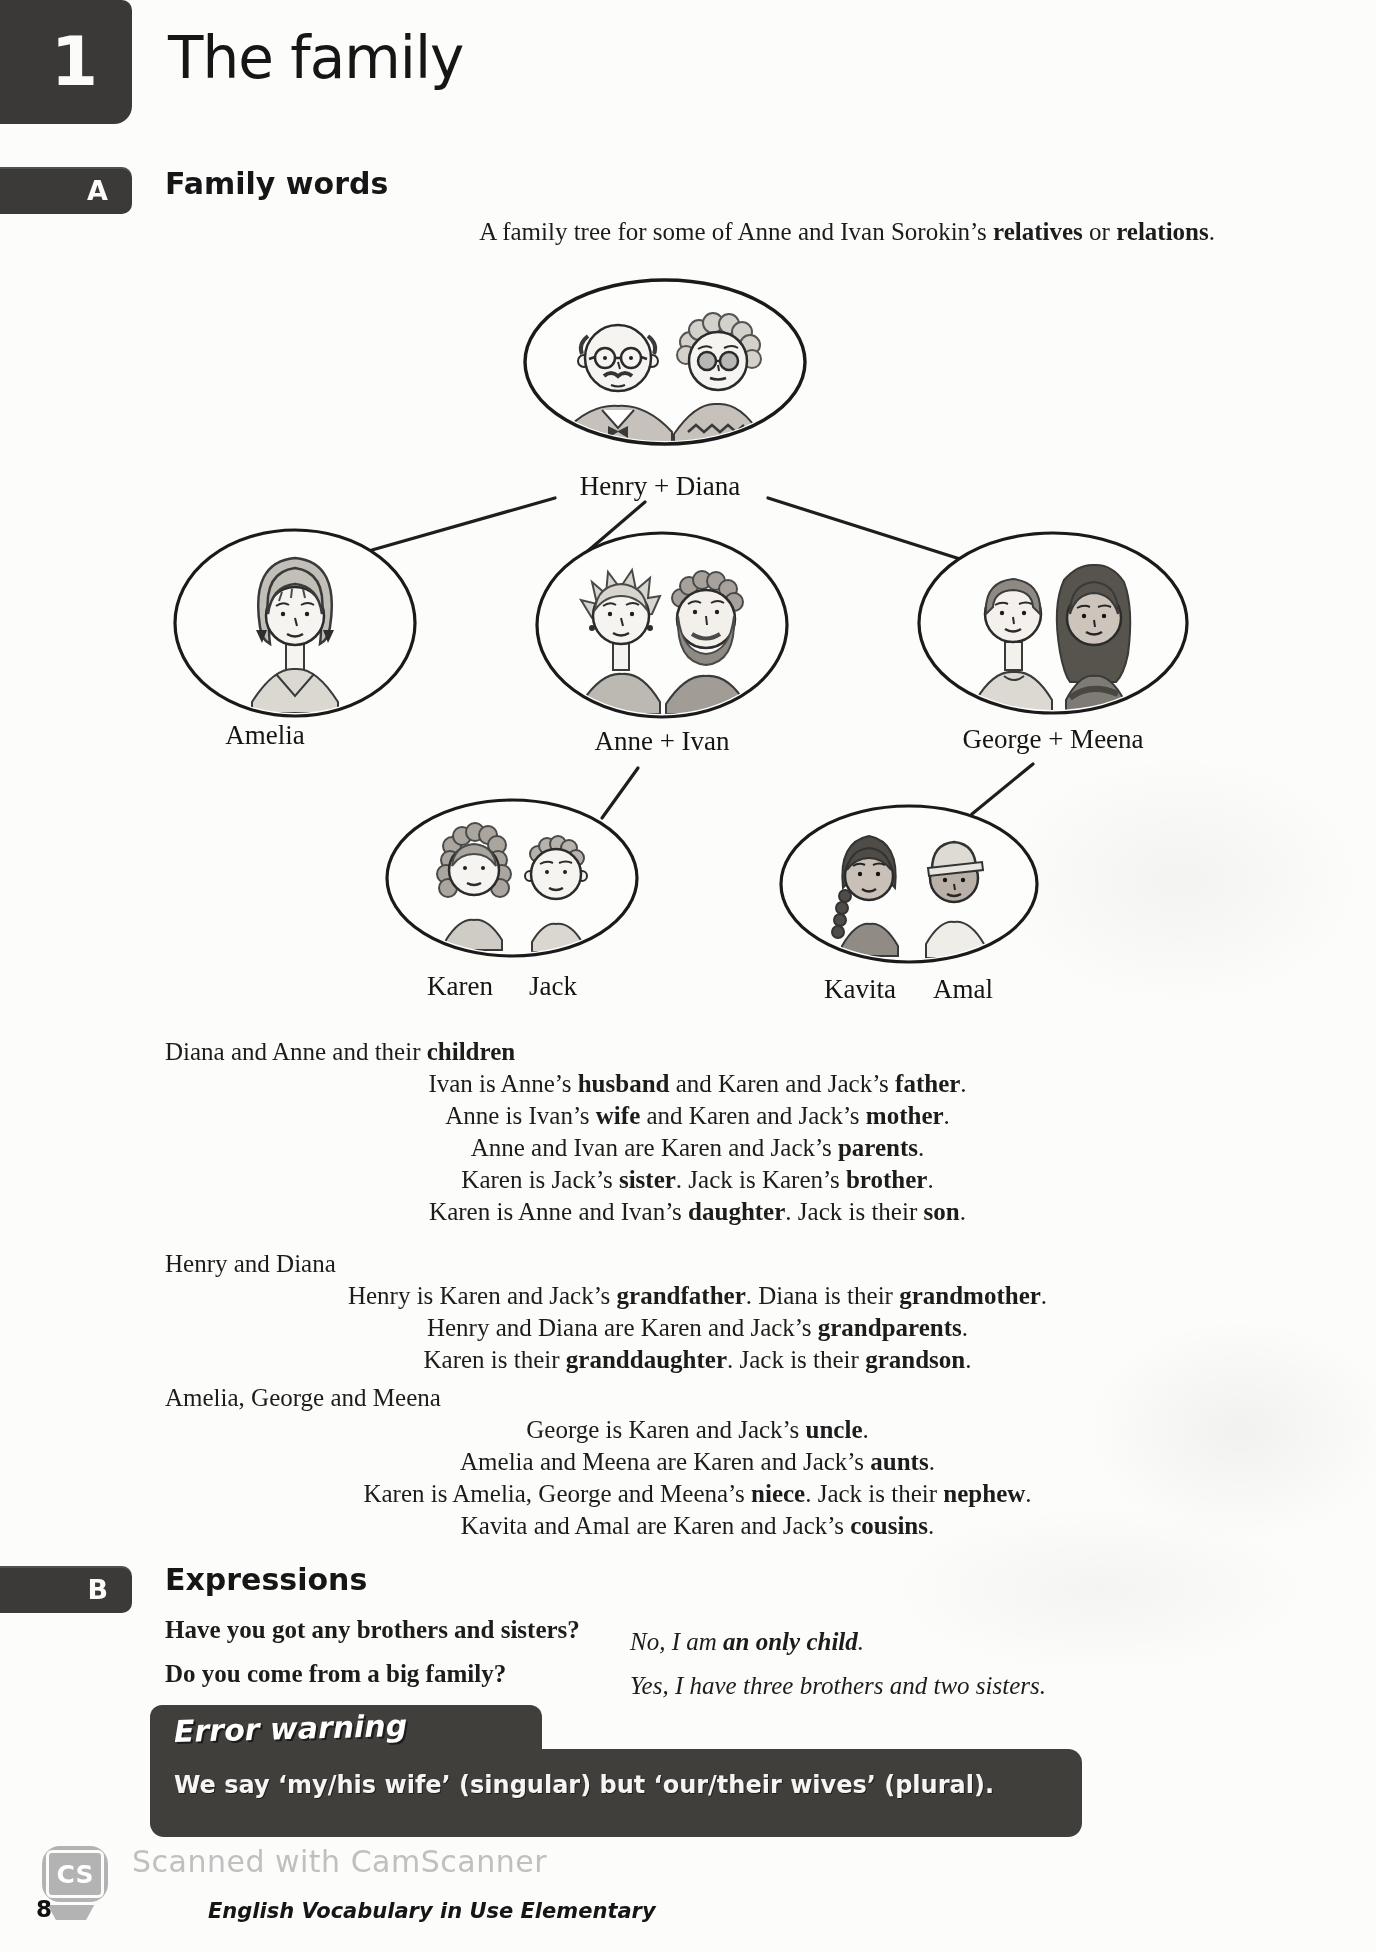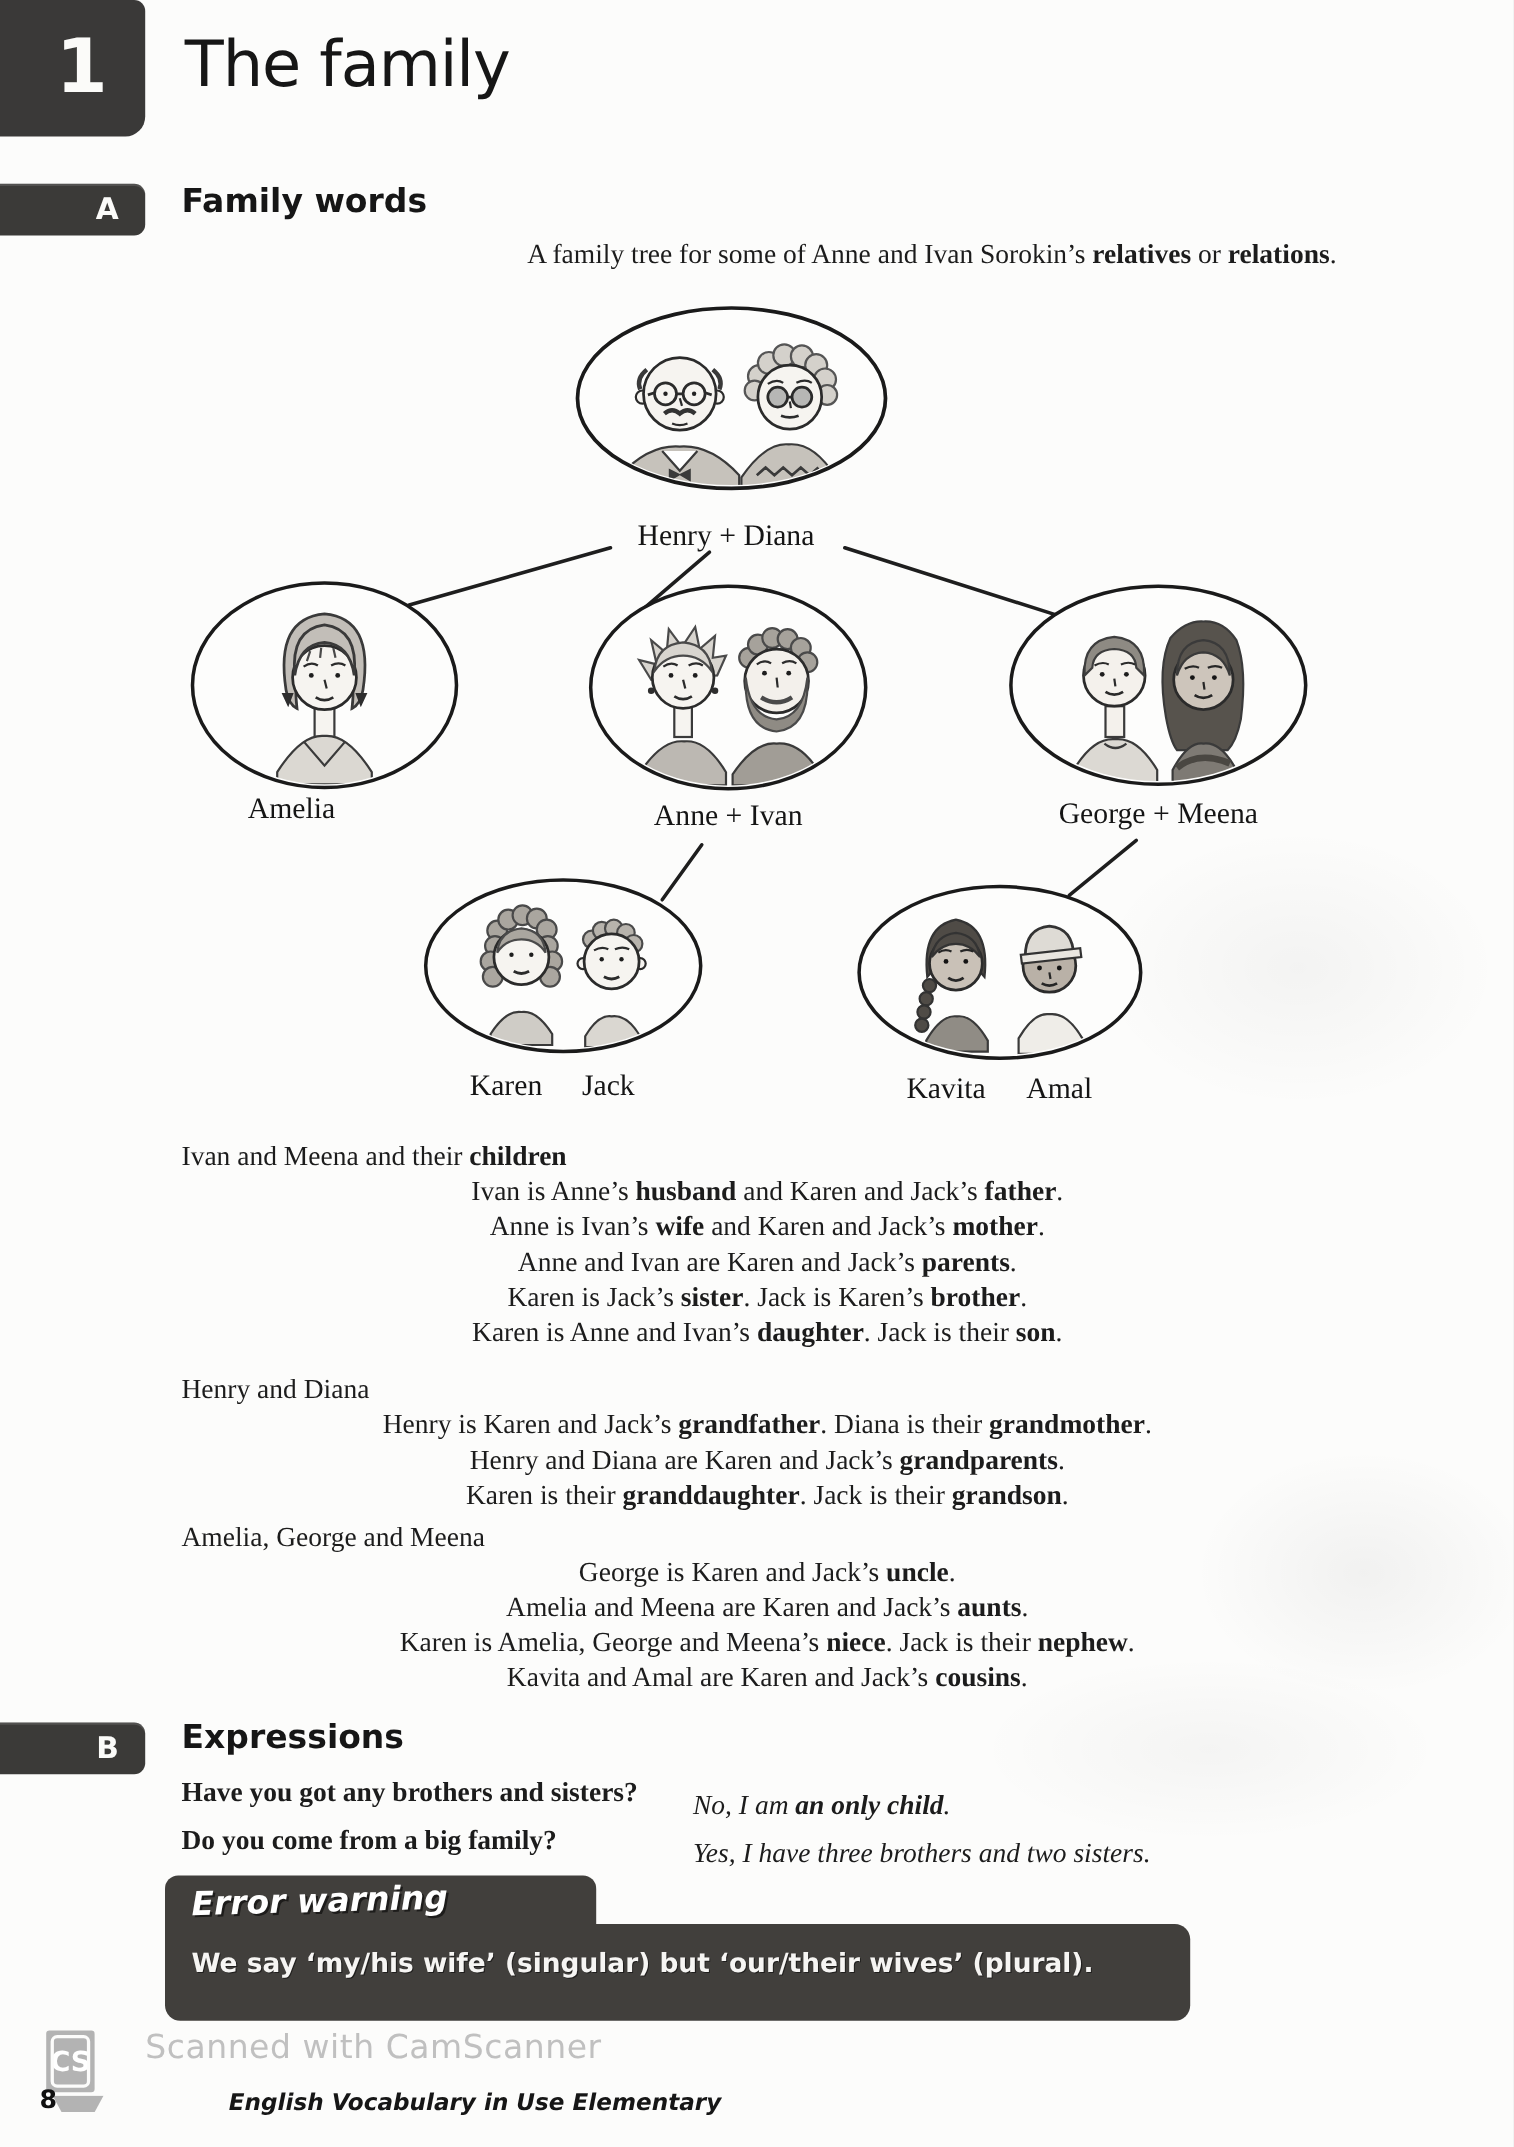--- a/index.html
+++ b/index.html
@@ -88,21 +88,21 @@
   }
   .warn-text{
     position:absolute;left:24px;top:66px;width:890px;
     color:#f6f5f3;font-family:"DejaVu Sans", sans-serif;
     font-weight:bold;font-size:24px;
     text-shadow:1px 1px 0 rgba(0,0,0,0.5);
   }
   
   .cs-logo{position:absolute;left:42px;top:1846px;width:58px;}
   .cs-box{
-    position:relative;width:44px;height:56px;background:#b3b3b3;border-radius:3px;
+    position:relative;width:66px;height:56px;background:#b3b3b3;border-radius:18px;
     display:flex;align-items:center;justify-content:center;
     color:#ffffff;font-family:"DejaVu Sans", sans-serif;font-weight:bold;font-size:25px;
   }
   .cs-box::after{content:"";position:absolute;inset:4px;border:3px solid #fcfcfb;border-radius:6px;}
   .cs-base{width:58px;height:15px;background:#b3b3b3;margin-top:3px;
     clip-path:polygon(10% 0,90% 0,76% 100%,24% 100%);}
   .watermark{
     position:absolute;left:132px;top:1844px;
     color:#c0c0c0;font-family:"DejaVu Sans", sans-serif;font-size:30px;letter-spacing:0.5px;
   }
@@ -342,21 +342,21 @@
     <text x="125" y="482" text-anchor="middle">Amelia</text>
     <text x="522" y="488" text-anchor="middle">Anne + Ivan</text>
     <text x="913" y="486" text-anchor="middle">George + Meena</text>
     <text x="320" y="733" text-anchor="middle">Karen</text>
     <text x="413" y="733" text-anchor="middle">Jack</text>
     <text x="720" y="736" text-anchor="middle">Kavita</text>
     <text x="823" y="736" text-anchor="middle">Amal</text>
   </svg>
 
   <div class="tblock tb1">
-    <p class="thead"><span>Ivan and Meena and their </span><b>children</b></p>
+    <p class="thead"><span>Diana and Anne and their </span><b>children</b></p>
     <p class="tline"><span>Ivan is Anne’s </span><b>husband</b><span> and Karen and Jack’s </span><b>father</b><span>.</span></p>
     <p class="tline"><span>Anne is Ivan’s </span><b>wife</b><span> and Karen and Jack’s </span><b>mother</b><span>.</span></p>
     <p class="tline"><span>Anne and Ivan are Karen and Jack’s </span><b>parents</b><span>.</span></p>
     <p class="tline"><span>Karen is Jack’s </span><b>sister</b><span>. Jack is Karen’s </span><b>brother</b><span>.</span></p>
     <p class="tline"><span>Karen is Anne and Ivan’s </span><b>daughter</b><span>. Jack is their </span><b>son</b><span>.</span></p>
   </div>
 
   <div class="tblock tb2">
     <p class="thead"><span>Henry and Diana</span></p>
     <p class="tline"><span>Henry is Karen and Jack’s </span><b>grandfather</b><span>. Diana is their </span><b>grandmother</b><span>.</span></p>

